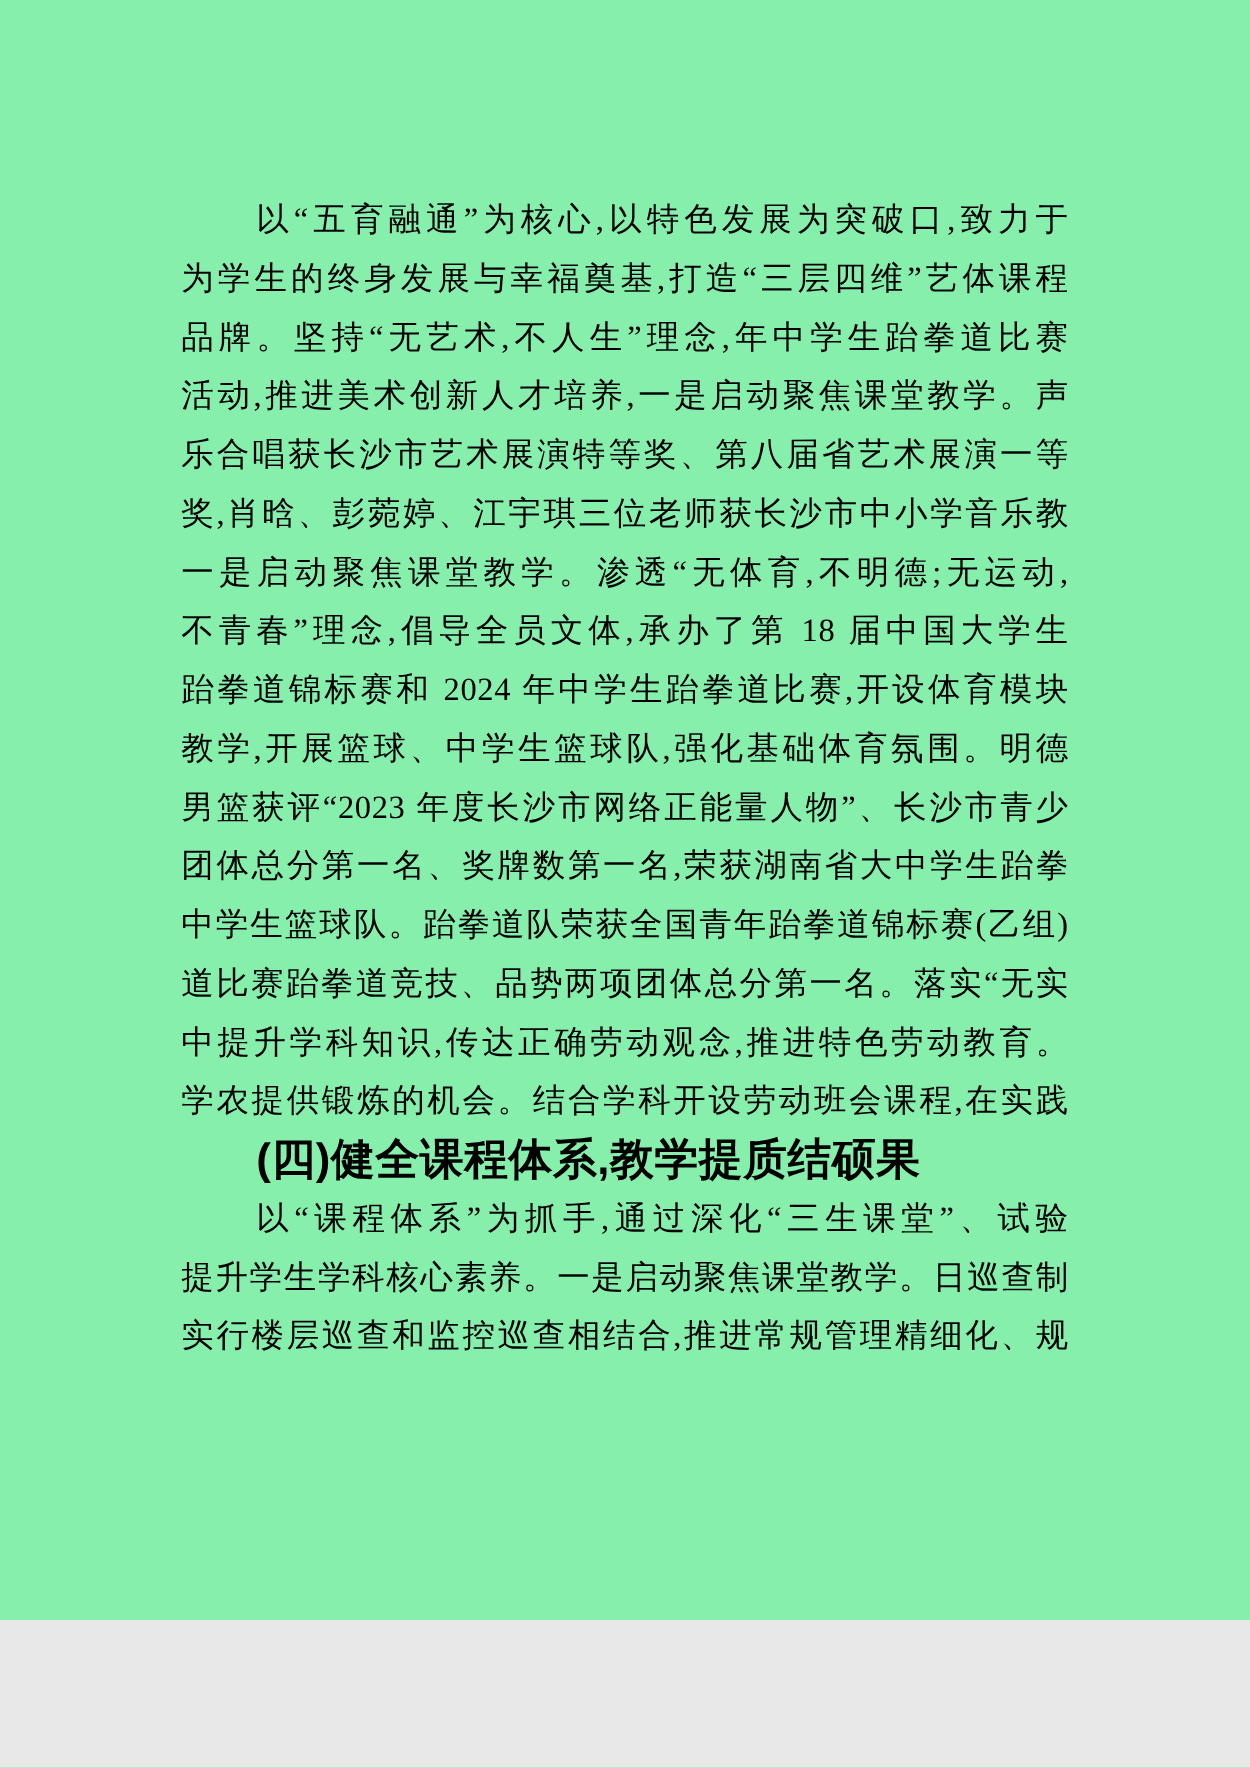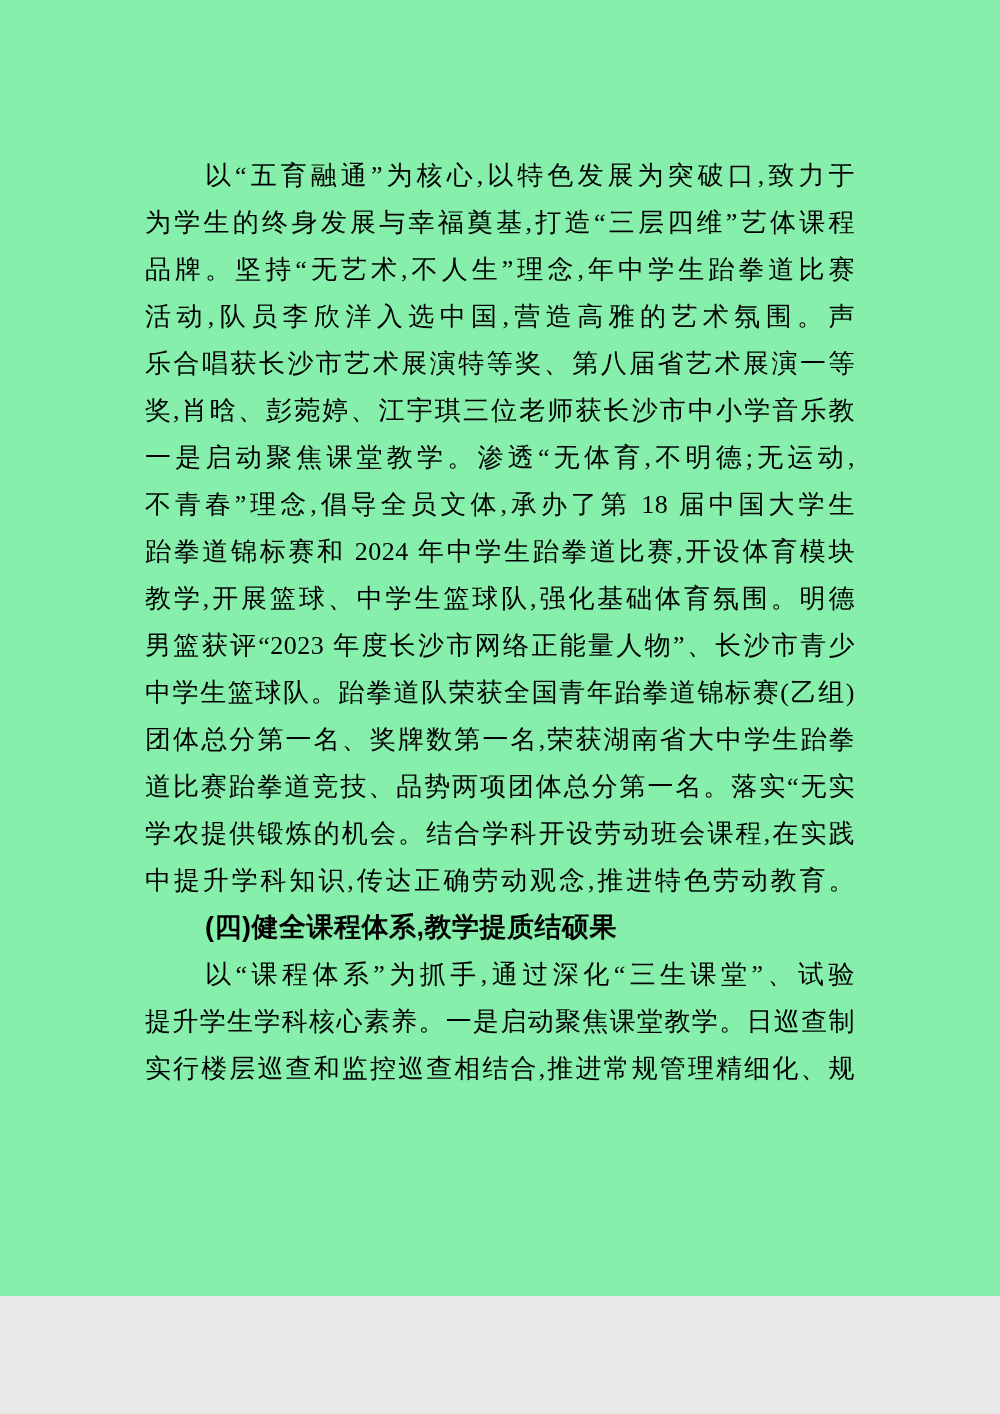--- a/index.html
+++ b/index.html
@@ -32,21 +32,21 @@
     text-align-last: justify;
     letter-spacing: 0.5px;
     white-space: normal;
   }
   .line.indent {
     text-indent: 60px;
   }
   .line.heading {
     font-family: "Liberation Sans", "DejaVu Sans", sans-serif;
     font-weight: 700;
-    font-size: 27px;
+    font-size: 35px;
     text-align: left;
     text-align-last: left;
     text-indent: 60px;
     letter-spacing: 0.5px;
   }
   .page-number {
     position: absolute;
     left: 828px;
     top: 1303px;
     width: 40px;
@@ -58,32 +58,32 @@
   }
 </style>
 </head>
 <body>
 
 <div class="page">
   <div class="text-block">
     <div class="line indent">以“五育融通”为核心,以特色发展为突破口,致力于</div>
     <div class="line">为学生的终身发展与幸福奠基,打造“三层四维”艺体课程</div>
     <div class="line">品牌。坚持“无艺术,不人生”理念,年中学生跆拳道比赛</div>
-    <div class="line">活动,队员李欣洋入选中国,营造高雅的艺术氛围。声</div>
+    <div class="line">活动,推进美术创新人才培养,一是启动聚焦课堂教学。声</div>
     <div class="line">乐合唱获长沙市艺术展演特等奖、第八届省艺术展演一等</div>
     <div class="line">奖,肖晗、彭菀婷、江宇琪三位老师获长沙市中小学音乐教</div>
     <div class="line">一是启动聚焦课堂教学。渗透“无体育,不明德;无运动,</div>
     <div class="line">不青春”理念,倡导全员文体,承办了第 18 届中国大学生</div>
     <div class="line">跆拳道锦标赛和 2024 年中学生跆拳道比赛,开设体育模块</div>
     <div class="line">教学,开展篮球、中学生篮球队,强化基础体育氛围。明德</div>
     <div class="line">男篮获评“2023 年度长沙市网络正能量人物”、长沙市青少</div>
+    <div class="line">团体总分第一名、奖牌数第一名,荣获湖南省大中学生跆拳</div>
     <div class="line">中学生篮球队。跆拳道队荣获全国青年跆拳道锦标赛(乙组)</div>
-    <div class="line">团体总分第一名、奖牌数第一名,荣获湖南省大中学生跆拳</div>
     <div class="line">道比赛跆拳道竞技、品势两项团体总分第一名。落实“无实</div>
+    <div class="line">中提升学科知识,传达正确劳动观念,推进特色劳动教育。</div>
     <div class="line">学农提供锻炼的机会。结合学科开设劳动班会课程,在实践</div>
-    <div class="line">中提升学科知识,传达正确劳动观念,推进特色劳动教育。</div>
     <div class="line heading">(四)健全课程体系,教学提质结硕果</div>
     <div class="line indent">以“课程体系”为抓手,通过深化“三生课堂”、试验</div>
     <div class="line">提升学生学科核心素养。一是启动聚焦课堂教学。日巡查制</div>
     <div class="line">实行楼层巡查和监控巡查相结合,推进常规管理精细化、规</div>
   </div>
   <div class="page-number">45</div>
 </div>
 
 </body></html>

